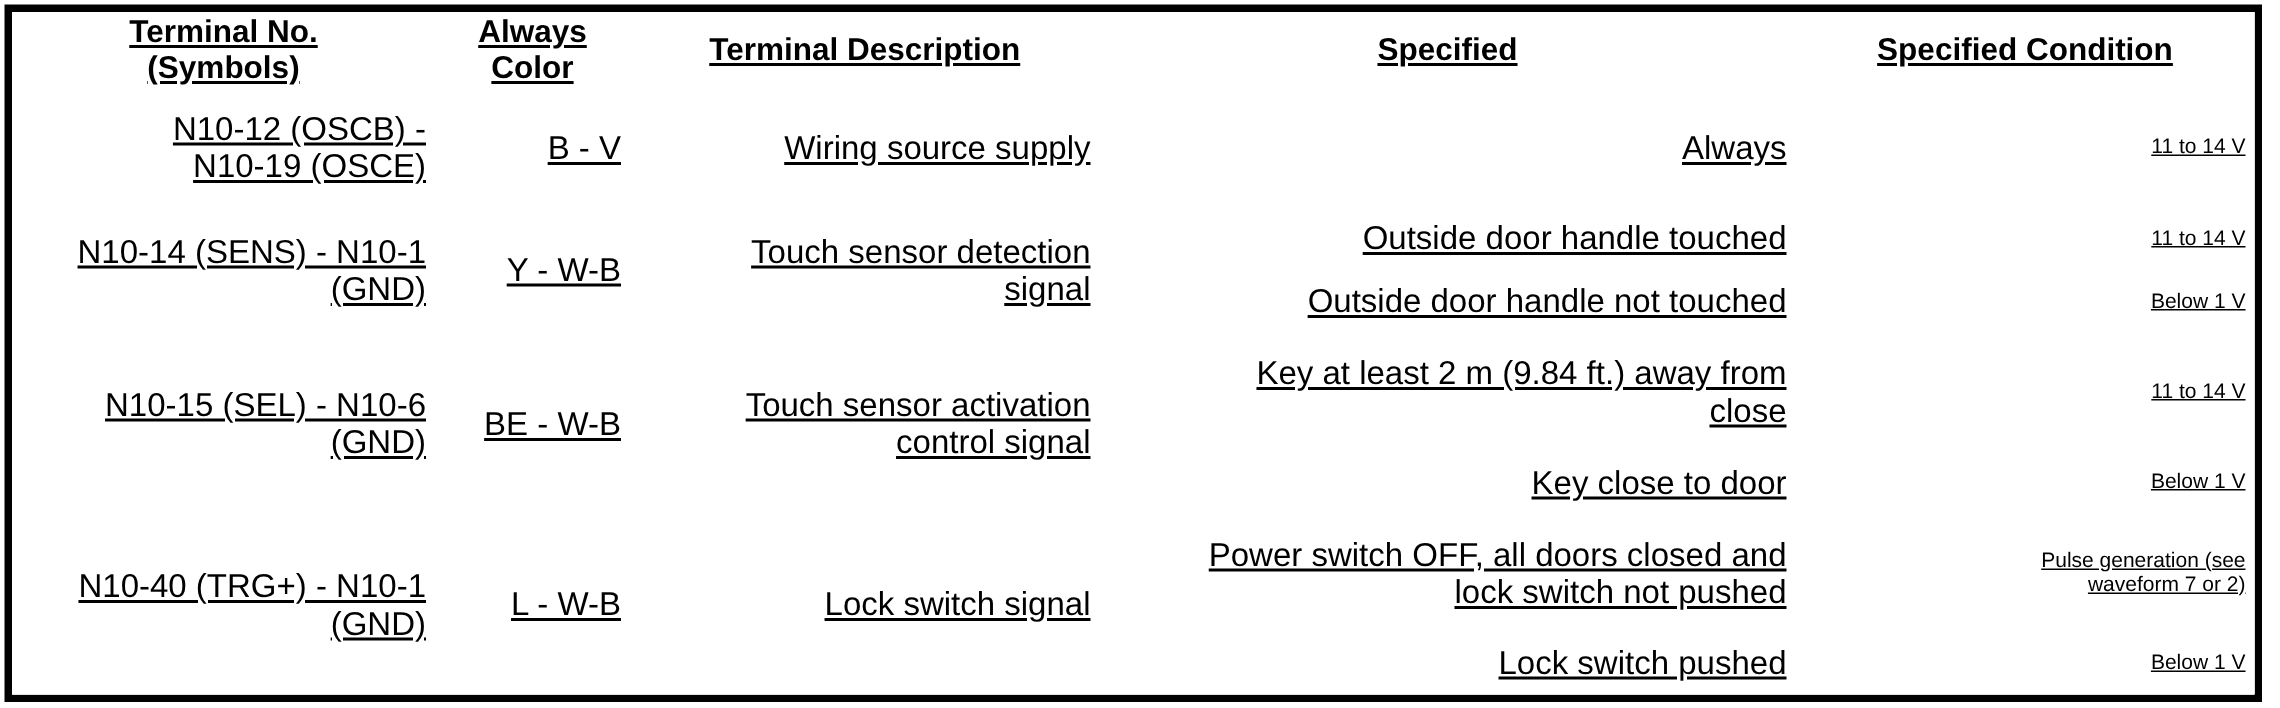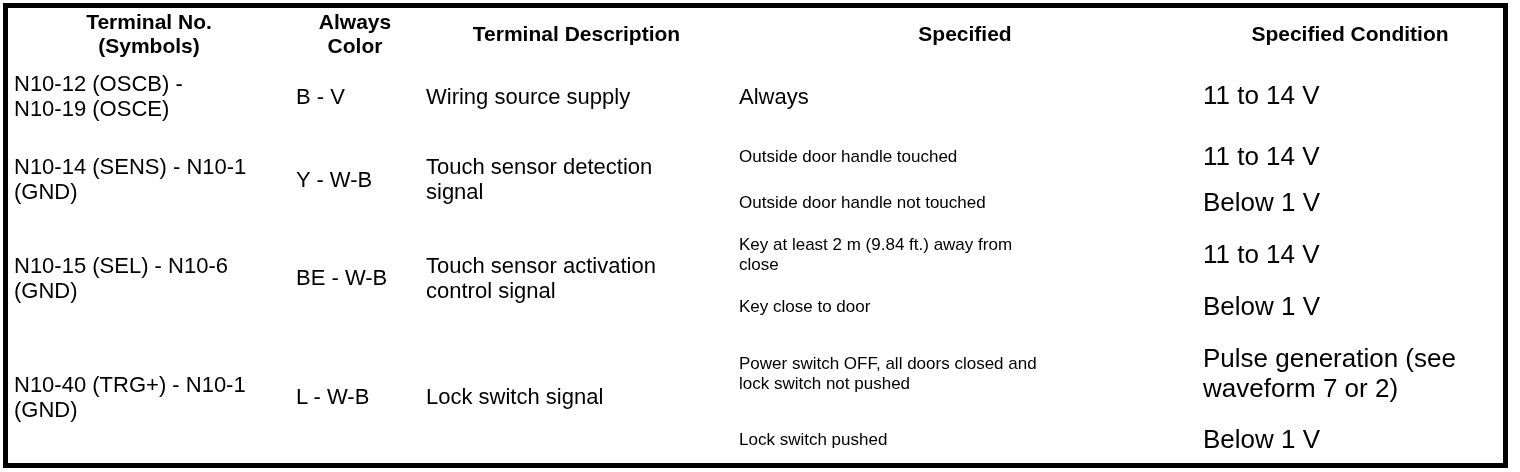--- a/index.html
+++ b/index.html
@@ -17,20 +17,21 @@
 
   #table-wrap {
     position: absolute;
     left: 3px;
     top: 3px;
     width: 1505px;
     height: 465px;
     box-sizing: border-box;
     border: 5px solid #000000;
     background: #ffffff;
+    text-decoration: underline;
   }
 
   table.spec-table {
     width: 100%;
     height: 100%;
     border-collapse: collapse;
     table-layout: fixed;
     background: #ffffff;
   }
 
@@ -52,32 +53,32 @@
   th.hdr {
     font-weight: bold;
     font-size: 21px;
     line-height: 1.12;
     text-align: center;
   }
 
   td.cell-c {
     font-size: 22px;
     line-height: 1.14;
-    text-align: left;
+    text-align: right;
   }
   td.cell-l {
-    font-size: 17px;
+    font-size: 22px;
     line-height: 1.14;
-    text-align: left;
+    text-align: right;
     padding-left: 8px;
   }
   td.cell-spec {
-    font-size: 26px;
+    font-size: 14px;
     line-height: 1.14;
-    text-align: left;
+    text-align: right;
   }
 </style>
 </head>
 <body>
 
 <div id="table-wrap">
   <table class="spec-table">
     <colgroup>
       <col style="width:282px">
       <col style="width:130px">

